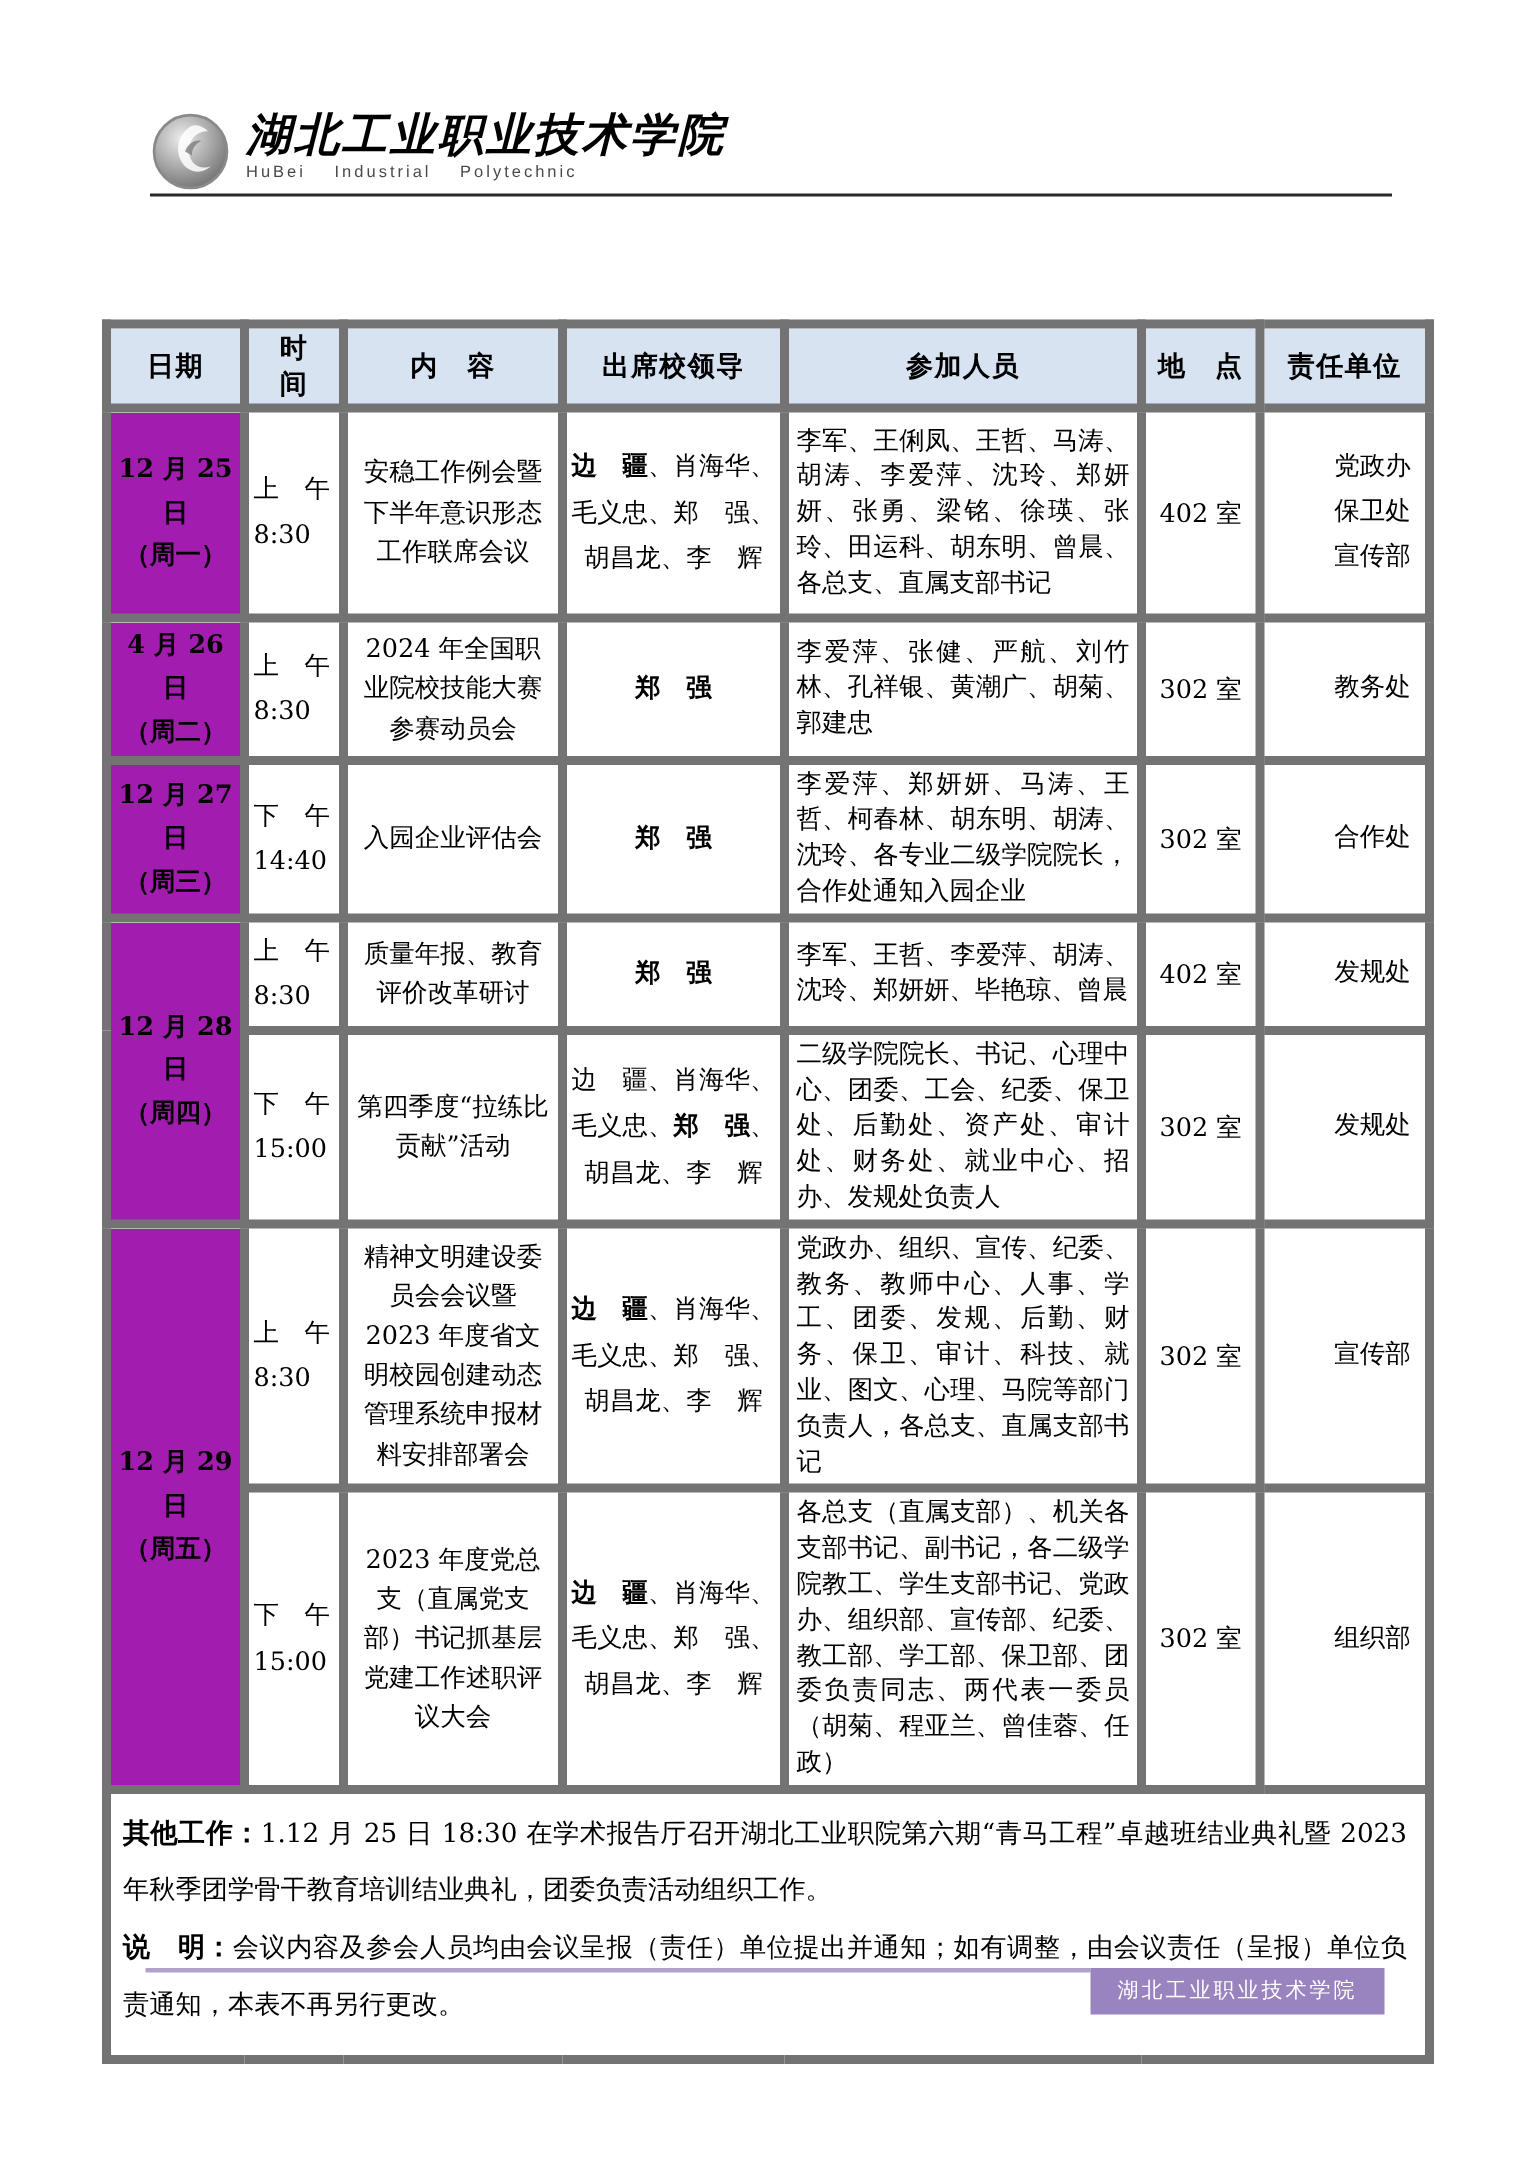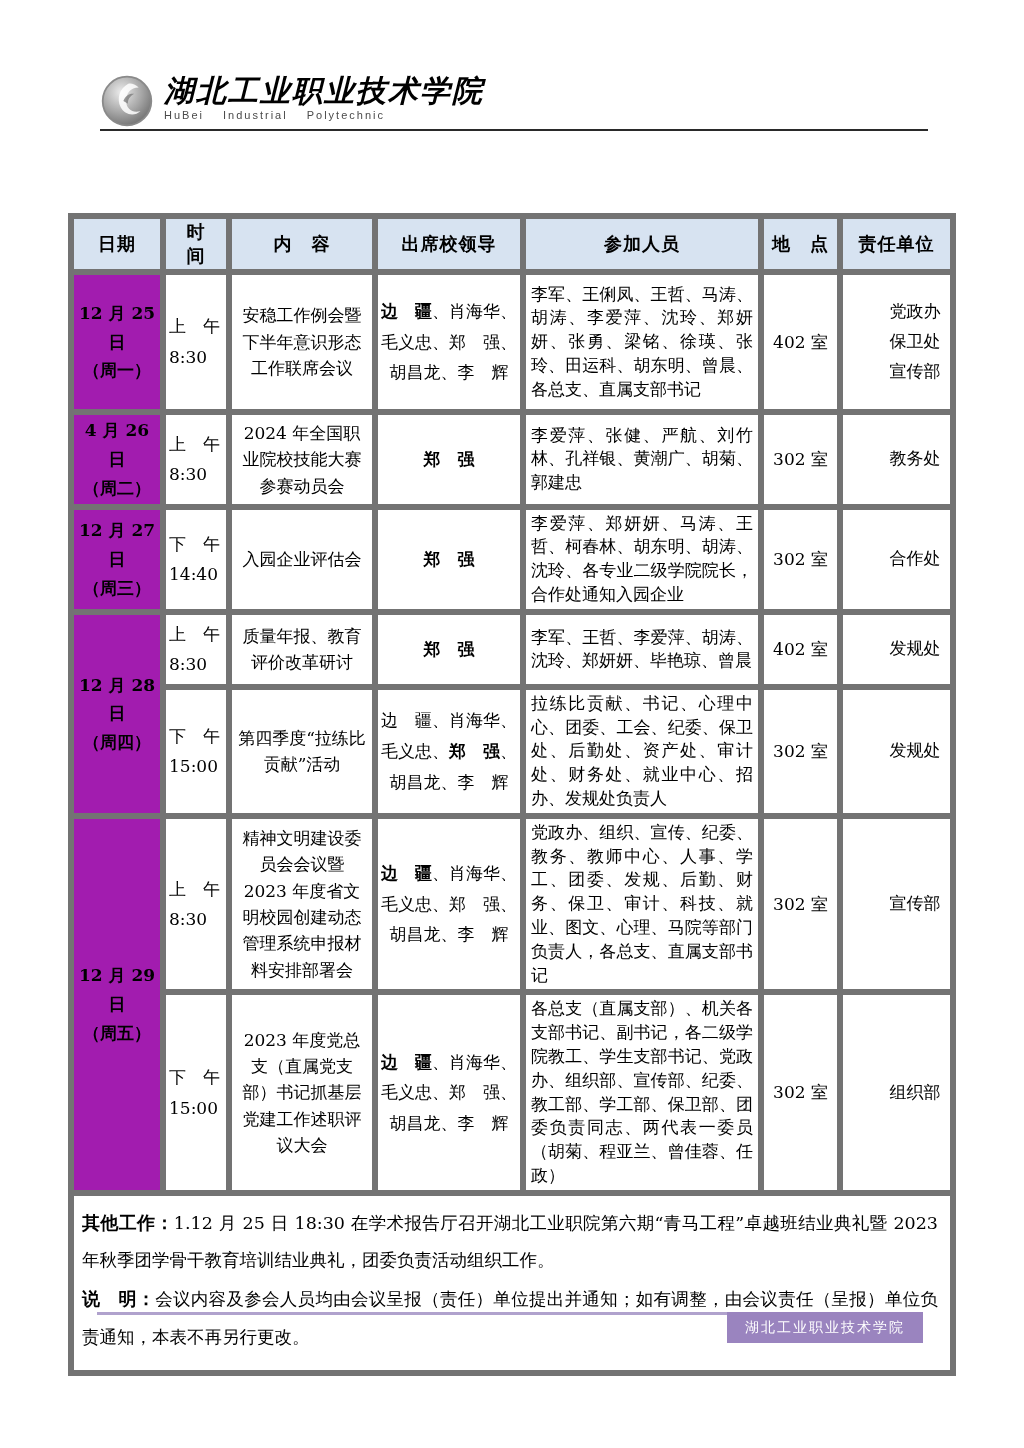--- a/index.html
+++ b/index.html
@@ -142,21 +142,21 @@
       <td class="participants">李军、王哲、李爱萍、胡涛、沈玲、郑妍妍、毕艳琼、曾晨</td>
       <td class="location">402 室</td>
       <td class="unit">发规处</td>
     </tr>
 
     <tr class="r4b">
       <td class="time">下　午
 15:00</td>
       <td class="content">第四季度“拉练比贡献”活动</td>
       <td class="leaders"><span>边　疆、肖海华、毛义忠、</span><span class="b">郑　强</span><span>、胡昌龙、李　辉</span></td>
-      <td class="participants">拉练比贡献、书记、心理中心、团委、工会、纪委、保卫处、后勤处、资产处、审计处、财务处、就业中心、招办、发规处负责人</td>
+      <td class="participants">二级学院院长、书记、心理中心、团委、工会、纪委、保卫处、后勤处、资产处、审计处、财务处、就业中心、招办、发规处负责人</td>
       <td class="location">302 室</td>
       <td class="unit">发规处</td>
     </tr>
 
     <tr class="r5a">
       <td class="date" rowspan="2">12 月 29 日
 （周五）</td>
       <td class="time">上　午
 8:30</td>
       <td class="content">精神文明建设委员会会议暨 2023 年度省文明校园创建动态管理系统申报材料安排部署会</td>

